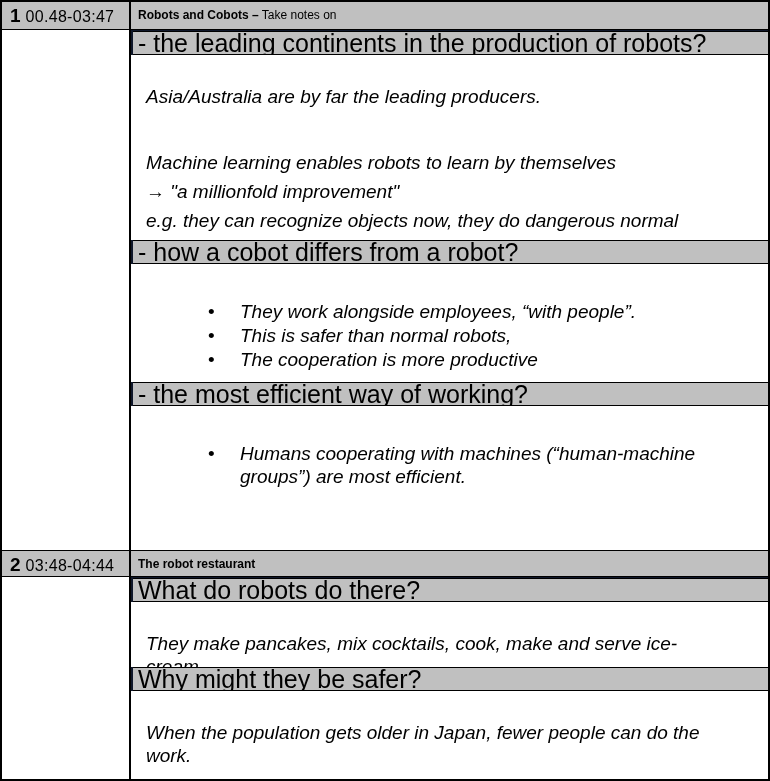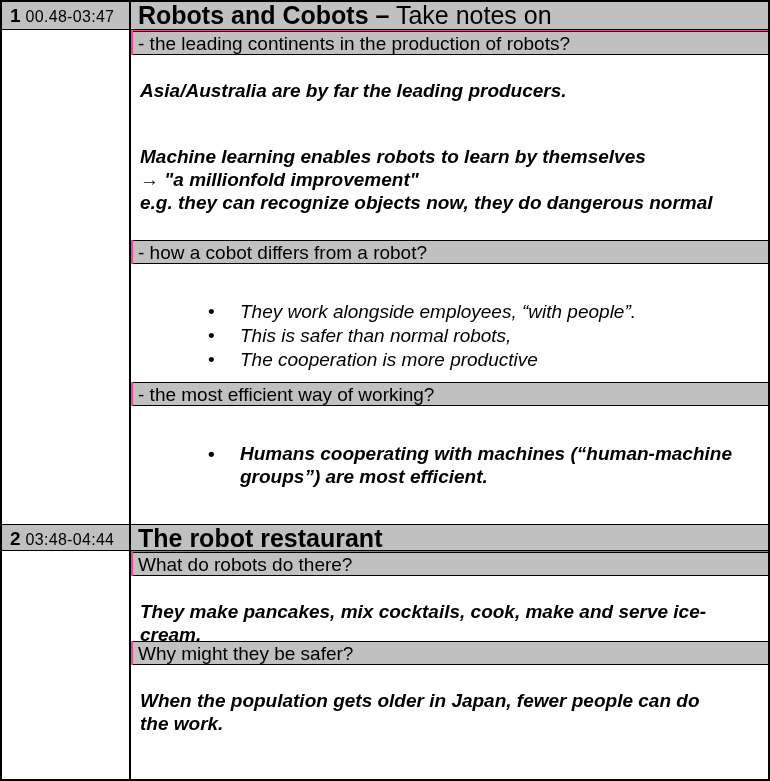--- a/index.html
+++ b/index.html
@@ -1,20 +1,20 @@
 <!DOCTYPE html>
 <html><head>
 <meta charset="utf-8">
 <style>
   html,body { margin:0; padding:0; background:#fff; }
   .doc {
     box-sizing:border-box;
     width:770px; height:781px;
     border:2px solid #000;
-    background:#ec4899;
+    background:#0f172a;
     display:flex; flex-direction:column;
     font-family:"Liberation Sans", sans-serif;
     color:#000;
     overflow:hidden;
   }
   
   .hrow {
     flex:none; display:flex;
     background:#c0c0c0;
     border-bottom:1px solid #000;
@@ -25,53 +25,53 @@
     width:129px; flex:none; box-sizing:border-box;
     border-right:2px solid #000;
     padding:3px 0 0 8px;
     white-space:nowrap; overflow:hidden;
   }
   .num  { font-weight:bold; font-size:19px; line-height:21px; }
   .time { font-size:16px; margin-left:5px; letter-spacing:0.3px; }
   .rcell {
     flex:1; box-sizing:border-box;
     padding:3px 4px 0 7px;
-    font-size:25px; line-height:21px;
+    font-size:12px; line-height:21px;
     white-space:nowrap; overflow:hidden;
   }
   .tb { font-weight:bold; }
   
   .section { display:flex; flex:none; }
   .section.grow { flex:1; }
   .section .lempty {
     width:129px; flex:none; box-sizing:border-box;
     border-right:2px solid #000; background:#fff;
   }
   .rcol { flex:1; display:flex; flex-direction:column; min-width:0; }
   .subq {
     flex:none; box-sizing:border-box;
     height:24px; margin-left:2px;
     background:#c0c0c0;
     border-top:1px solid #000; border-bottom:1px solid #000;
     padding:1px 0 0 5px;
-    font-size:19px; line-height:21px;
+    font-size:25px; line-height:21px;
     white-space:nowrap; overflow:hidden;
   }
   .rcol .subq:first-child { margin-top:1px; }
   .ans {
     flex:none; box-sizing:border-box;
     padding:24px 10px 0 9px;
     font-style:italic; font-size:19px; line-height:23px;
     background:#fff; overflow:hidden;
   }
-  .ans p { margin:0; max-width:580px;font-weight:bold; }
+  .ans p { margin:6px; max-width:580px; }
   .a1 { height:66px; }
   .a2 { height:119px; }
   .a3 { height:118px; }
-  .a4 { height:118px;font-weight:bold; }
+  .a4 { height:144px; }
   .a5 { height:65px; }
   .a6 { flex:1; }
   .ans ul { list-style:none; margin:12px; padding:0 0 0 56px; }
   .ans li { position:relative; padding-left:32px; margin-bottom:1px; max-width:540px; }
   .ans li::before {
     content:"\2022";
     position:absolute; left:0; top:0;
     font-style:normal;
   }
 </style>

